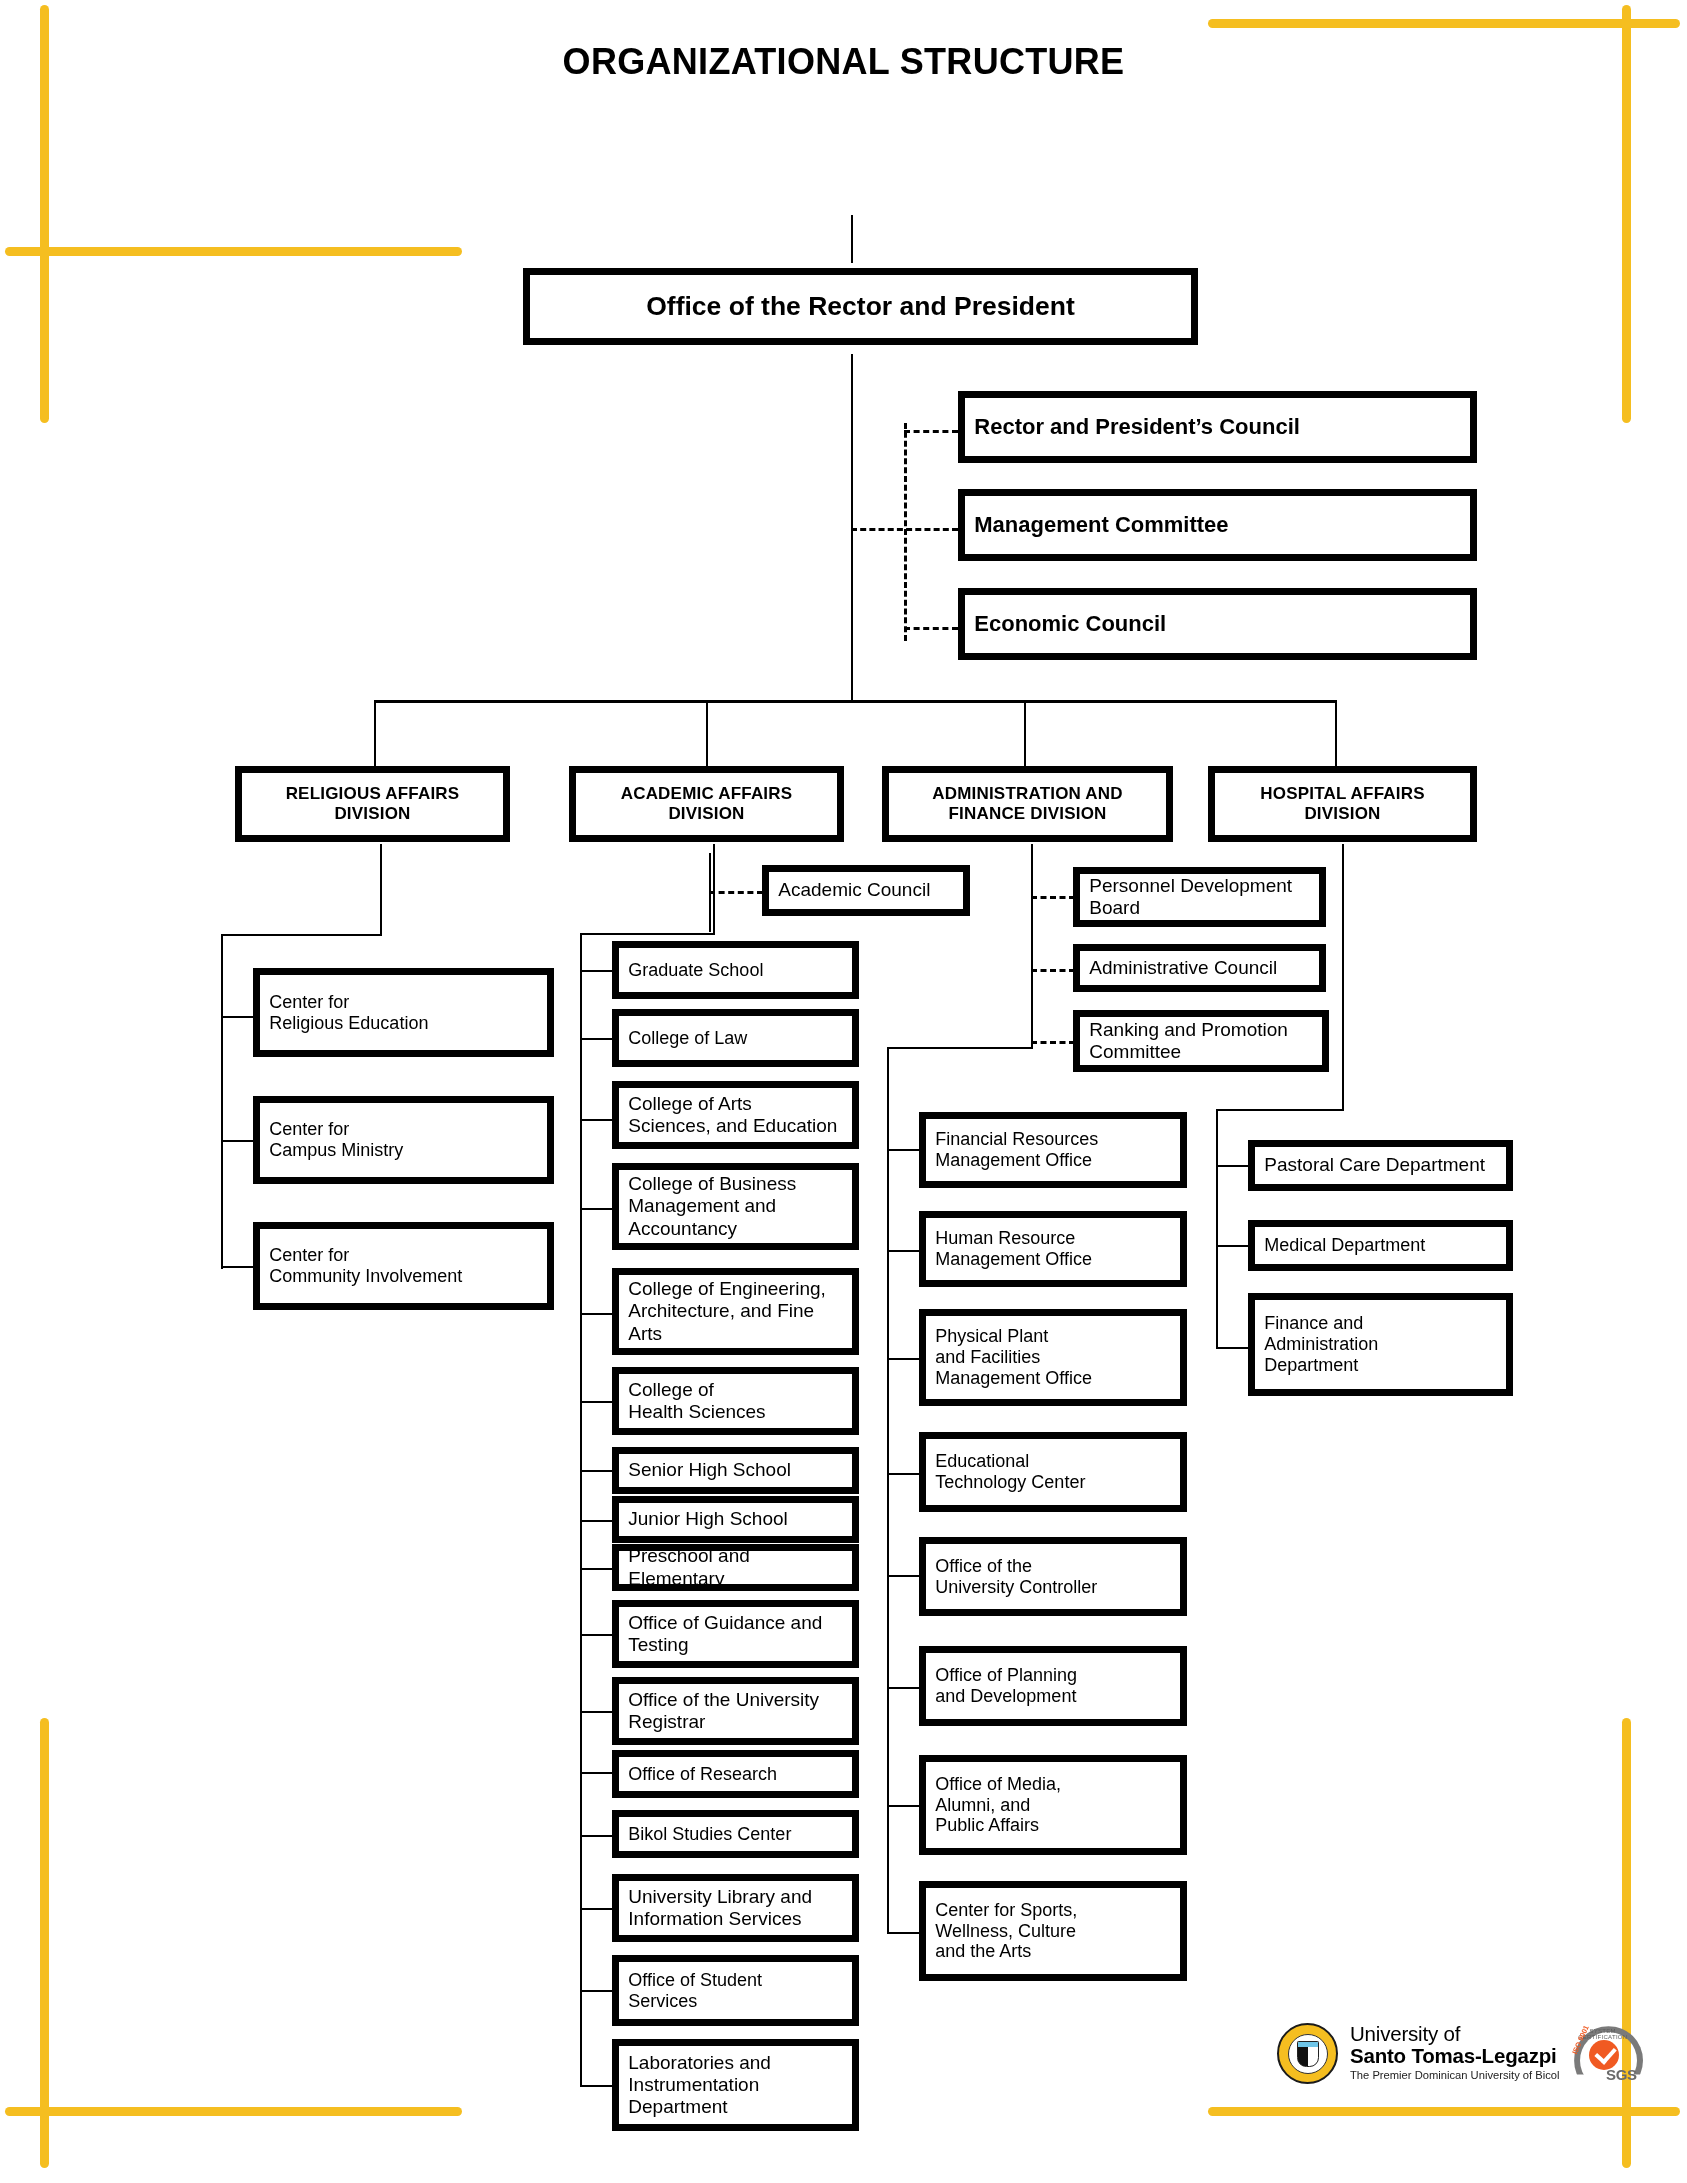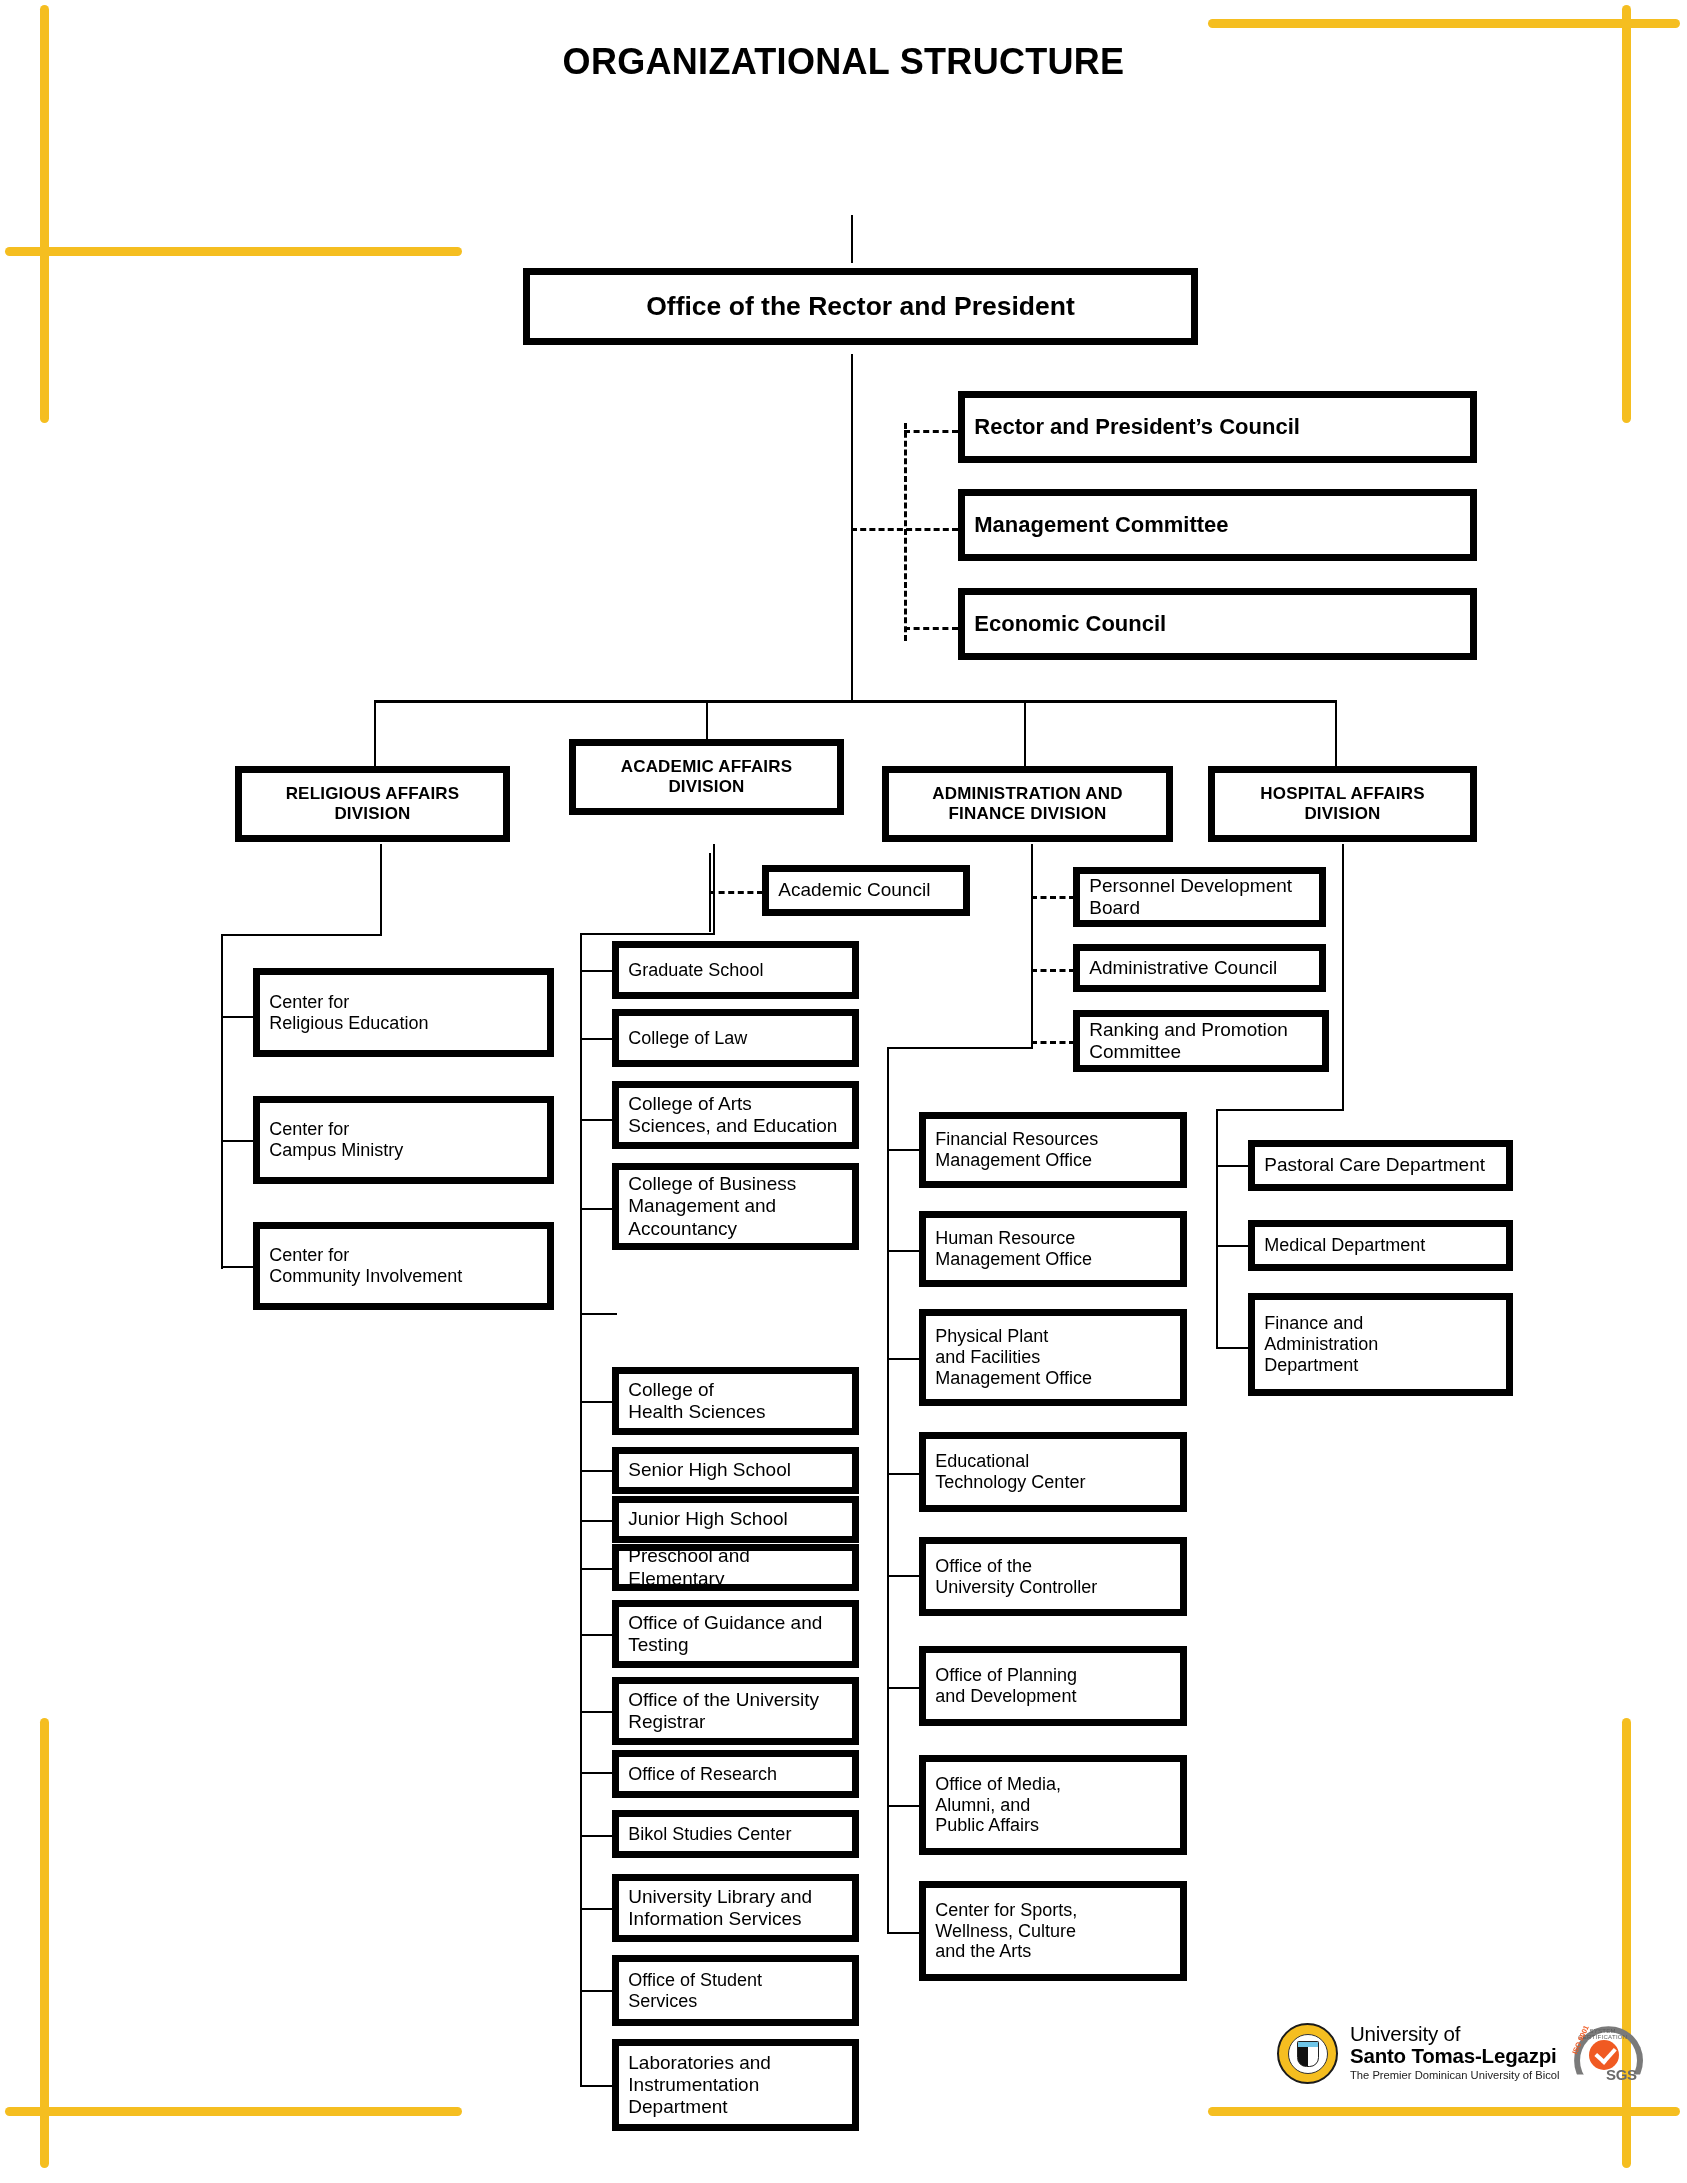--- a/index.html
+++ b/index.html
@@ -175,21 +175,21 @@
   <div class="ln thick h" style="left:374px;top:700px;width:963px;"></div>
   <div class="ln v" style="left:374px;top:700px;height:71px;"></div>
   <div class="ln v" style="left:706px;top:700px;height:71px;"></div>
   <div class="ln v" style="left:1024px;top:700px;height:71px;"></div>
   <div class="ln v" style="left:1335px;top:700px;height:71px;"></div>
 
   <div class="box divhdr" style="left:240px;top:771px;width:265px;height:66px;">
     <span class="lbl">RELIGIOUS AFFAIRS
 DIVISION</span>
   </div>
-  <div class="box divhdr" style="left:574px;top:744px;width:265px;height:66px;">
+  <div class="box divhdr" style="left:574px;top:771px;width:265px;height:66px;">
     <span class="lbl">ACADEMIC AFFAIRS
 DIVISION</span>
   </div>
   <div class="box divhdr" style="left:887px;top:771px;width:281px;height:66px;">
     <span class="lbl">ADMINISTRATION AND
 FINANCE DIVISION</span>
   </div>
   <div class="box divhdr" style="left:1213px;top:771px;width:259px;height:66px;">
     <span class="lbl">HOSPITAL AFFAIRS
 DIVISION</span>
@@ -250,20 +250,25 @@
     </div>
   <div class="box sm" style="left:617px;top:1086px;width:237px;height:58px;">
     <span class="lbl">College of Arts
 Sciences, and Education</span>
     </div>
   <div class="box sm" style="left:617px;top:1168px;width:237px;height:77px;">
     <span class="lbl">College of Business
 Management and
 Accountancy</span>
     </div>
+  <div class="box sm" style="left:617px;top:1273px;width:237px;height:77px;">
+    <span class="lbl">College of Engineering,
+Architecture, and Fine
+Arts</span>
+    </div>
   <div class="box sm" style="left:617px;top:1372px;width:237px;height:58px;">
     <span class="lbl">College of
 Health Sciences</span>
     </div>
   <div class="box sm" style="left:617px;top:1452px;width:237px;height:37px;">
     <span class="lbl">Senior High School</span>
     </div>
   <div class="box sm" style="left:617px;top:1501px;width:237px;height:37px;">
     <span class="lbl">Junior High School</span>
     </div>

